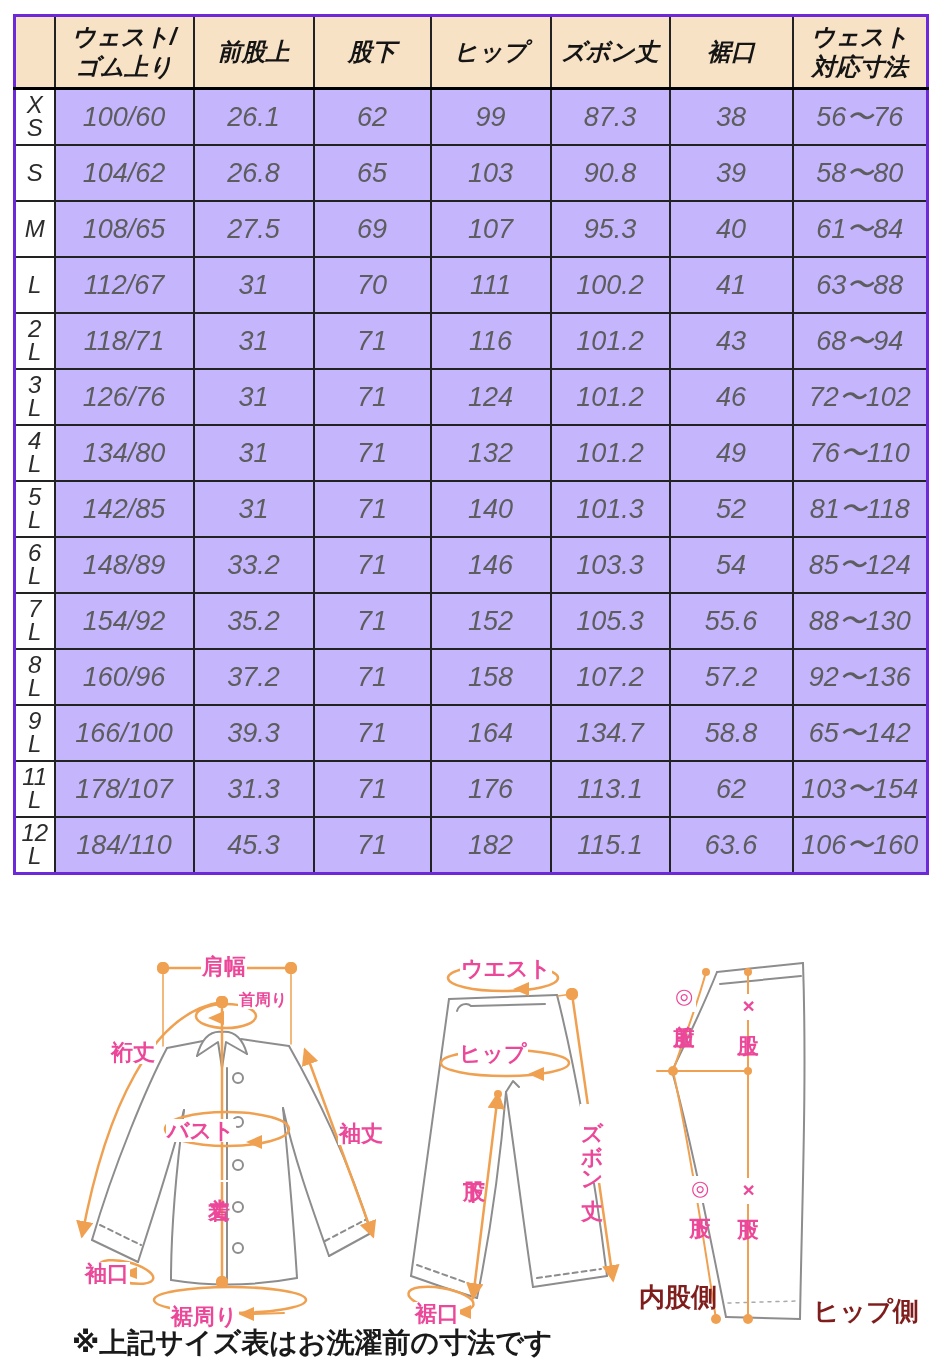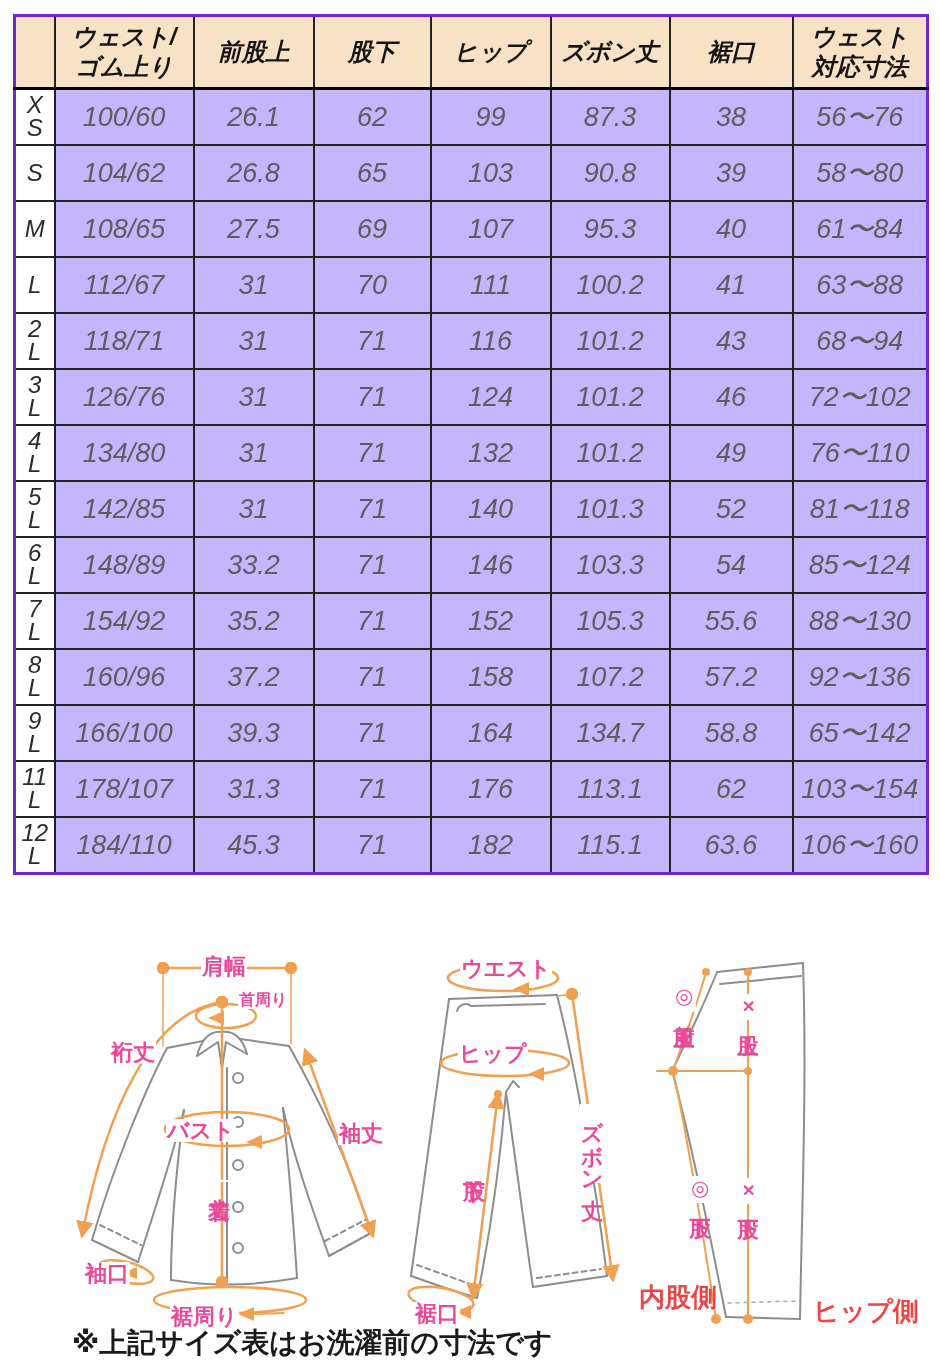--- a/index.html
+++ b/index.html
@@ -18,21 +18,21 @@
              font-size:24px;line-height:0.95;height:54px;white-space:pre-line;}
   table.size tbody td{color:#5d5d5d;font-size:27px;height:54px;}
 
   
   .diagrams{position:absolute;left:0;top:942px;width:940px;height:418px;}
   .diagrams svg{position:absolute;left:0;top:0;}
   .dlabel{position:absolute;font-weight:bold;color:#ec4899;background:#fff;
           line-height:1.05;padding:0 1px;font-size:22px;white-space:nowrap;}
   .vlabel{writing-mode:vertical-rl;text-orientation:upright;letter-spacing:1px;
           white-space:normal;}
-  .graylbl{color:#ef4444;background:transparent;font-size:26px;}
+  .graylbl{color:#7f1d1d;background:transparent;font-size:26px;}
   .note{position:absolute;left:72px;top:1324px;font-size:28px;font-weight:bold;
         color:#1a1a1a;background:transparent;}
 </style>
 </head>
 <body>
 
 <div class="page">
 
   <table class="size">
     <colgroup>

